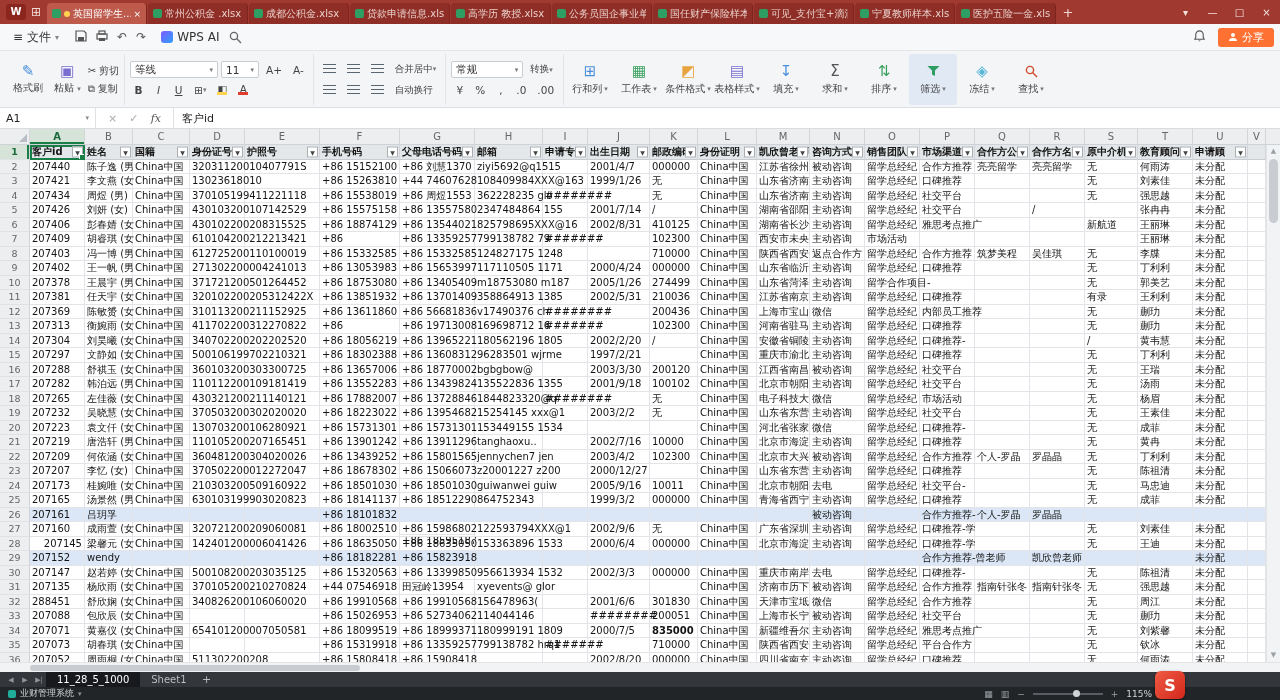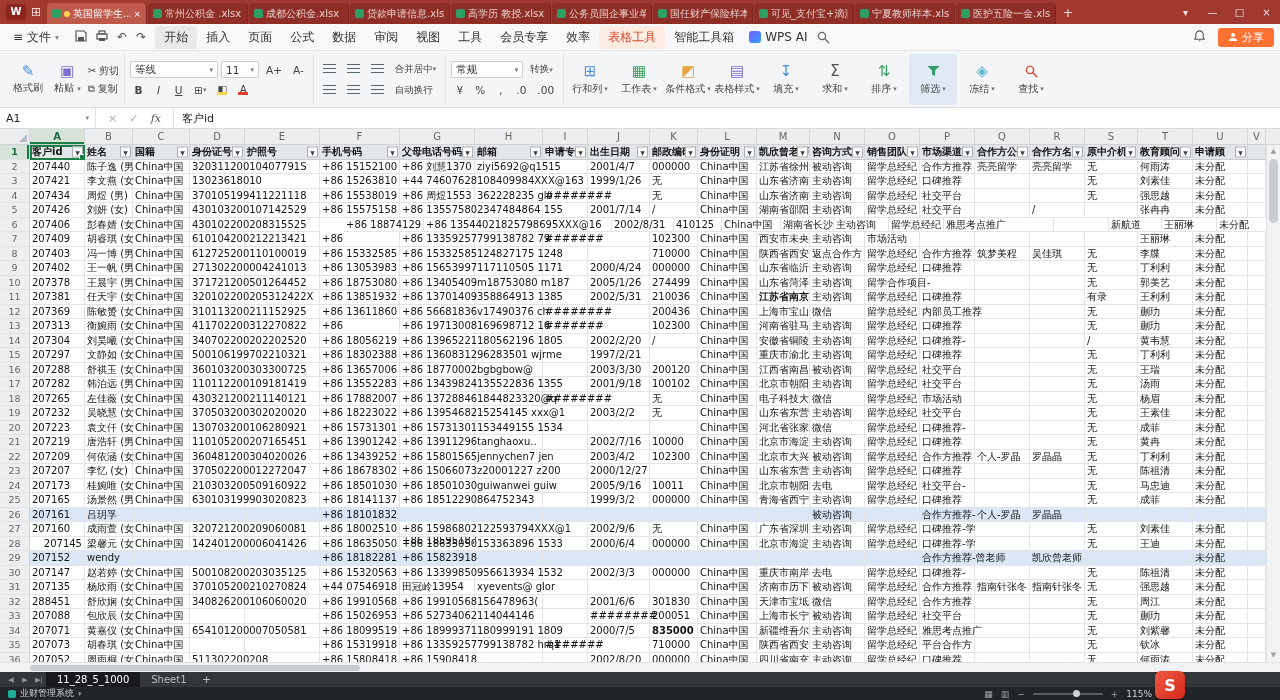--- a/index.html
+++ b/index.html
@@ -184,34 +184,20 @@
             <rect x="3" y="7" width="6" height="4" fill="#555"></rect>
           </svg></span>
       <span><svg width="12" height="12" viewBox="0 0 12 12">
             <rect x="1" y="4" width="10" height="5" fill="none" stroke="#555" stroke-width="1.2"></rect>
             <rect x="3" y="1" width="6" height="3" fill="none" stroke="#555" stroke-width="1.2"></rect>
             <rect x="3" y="8" width="6" height="3" fill="#555"></rect>
           </svg></span>
       <span>↶</span>
       <span>↷</span>
     </div>
-    <div class="menus">
-        <span class="mitem active">开始</span>
-        <span class="mitem">插入</span>
-        <span class="mitem">页面</span>
-        <span class="mitem">公式</span>
-        <span class="mitem">数据</span>
-        <span class="mitem">审阅</span>
-        <span class="mitem">视图</span>
-        <span class="mitem">工具</span>
-        <span class="mitem">会员专享</span>
-        <span class="mitem">效率</span>
-        <span class="mitem accent">表格工具</span>
-        <span class="mitem">智能工具箱</span>
-      </div>
     <div class="ai">
       <span class="ai-badge"></span>
       <span>WPS AI</span>
     </div>
     <span class="msearch">
         <svg width="13" height="13" viewBox="0 0 13 13">
           <circle cx="5" cy="5" r="3.6" fill="none" stroke="#666" stroke-width="1.3"></circle>
           <line x1="7.8" y1="7.8" x2="12" y2="12" stroke="#666" stroke-width="1.3"></line>
         </svg>
       </span>
@@ -573,21 +559,21 @@
             <div class="cell" style="width: 55px;">未分配</div>
             <div class="cell" style="width: 18px;"></div>
           </div>
           <div class="row">
             <div class="rh">6</div>
             <div class="cell" style="width: 55px;">207406</div>
             <div class="cell" style="width: 48px;">彭春婧 (女</div>
             <div class="cell" style="width: 57px;">China中国</div>
             <div class="cell" style="width: 55px;">430102200208315525</div>
             <div class="cell" style="width: 75px;"></div>
-            <div class="cell" style="width: 80px; margin-left: 24px;">+86 18874129</div>
+            <div class="cell" style="width: 80px;">+86 18874129</div>
             <div class="cell" style="width: 75px;">+86 13544021</div>
             <div class="cell" style="width: 68px;">825798695XXX@16</div>
             <div class="cell" style="width: 45px;"></div>
             <div class="cell" style="width: 62px;">2002/8/31</div>
             <div class="cell" style="width: 48px;">410125</div>
             <div class="cell" style="width: 59px;">China中国</div>
             <div class="cell" style="width: 53px;">湖南省长沙</div>
             <div class="cell" style="width: 55px;">主动咨询</div>
             <div class="cell" style="width: 55px;">留学总经纪</div>
             <div class="cell" style="width: 55px;">雅思考点推广</div>
@@ -705,21 +691,21 @@
             <div class="cell" style="width: 57px;">China中国</div>
             <div class="cell" style="width: 55px;">320102200205312422X</div>
             <div class="cell" style="width: 75px;"></div>
             <div class="cell" style="width: 80px;">+86 13851932</div>
             <div class="cell" style="width: 75px;">+86 13701409</div>
             <div class="cell" style="width: 68px;">358864913 1385</div>
             <div class="cell" style="width: 45px;"></div>
             <div class="cell" style="width: 62px;">2002/5/31</div>
             <div class="cell" style="width: 48px;">210036</div>
             <div class="cell" style="width: 59px;">China中国</div>
-            <div class="cell" style="width: 53px; font-weight: bold;">江苏省南京</div>
+            <div class="cell" style="width: 53px;">江苏省南京</div>
             <div class="cell" style="width: 55px;">主动咨询</div>
             <div class="cell" style="width: 55px;">留学总经纪</div>
             <div class="cell" style="width: 55px;">口碑推荐</div>
             <div class="cell" style="width: 55px;"></div>
             <div class="cell" style="width: 55px;"></div>
             <div class="cell" style="width: 53px;">有录</div>
             <div class="cell" style="width: 55px;">王利利</div>
             <div class="cell" style="width: 55px;">未分配</div>
             <div class="cell" style="width: 18px;"></div>
           </div>

